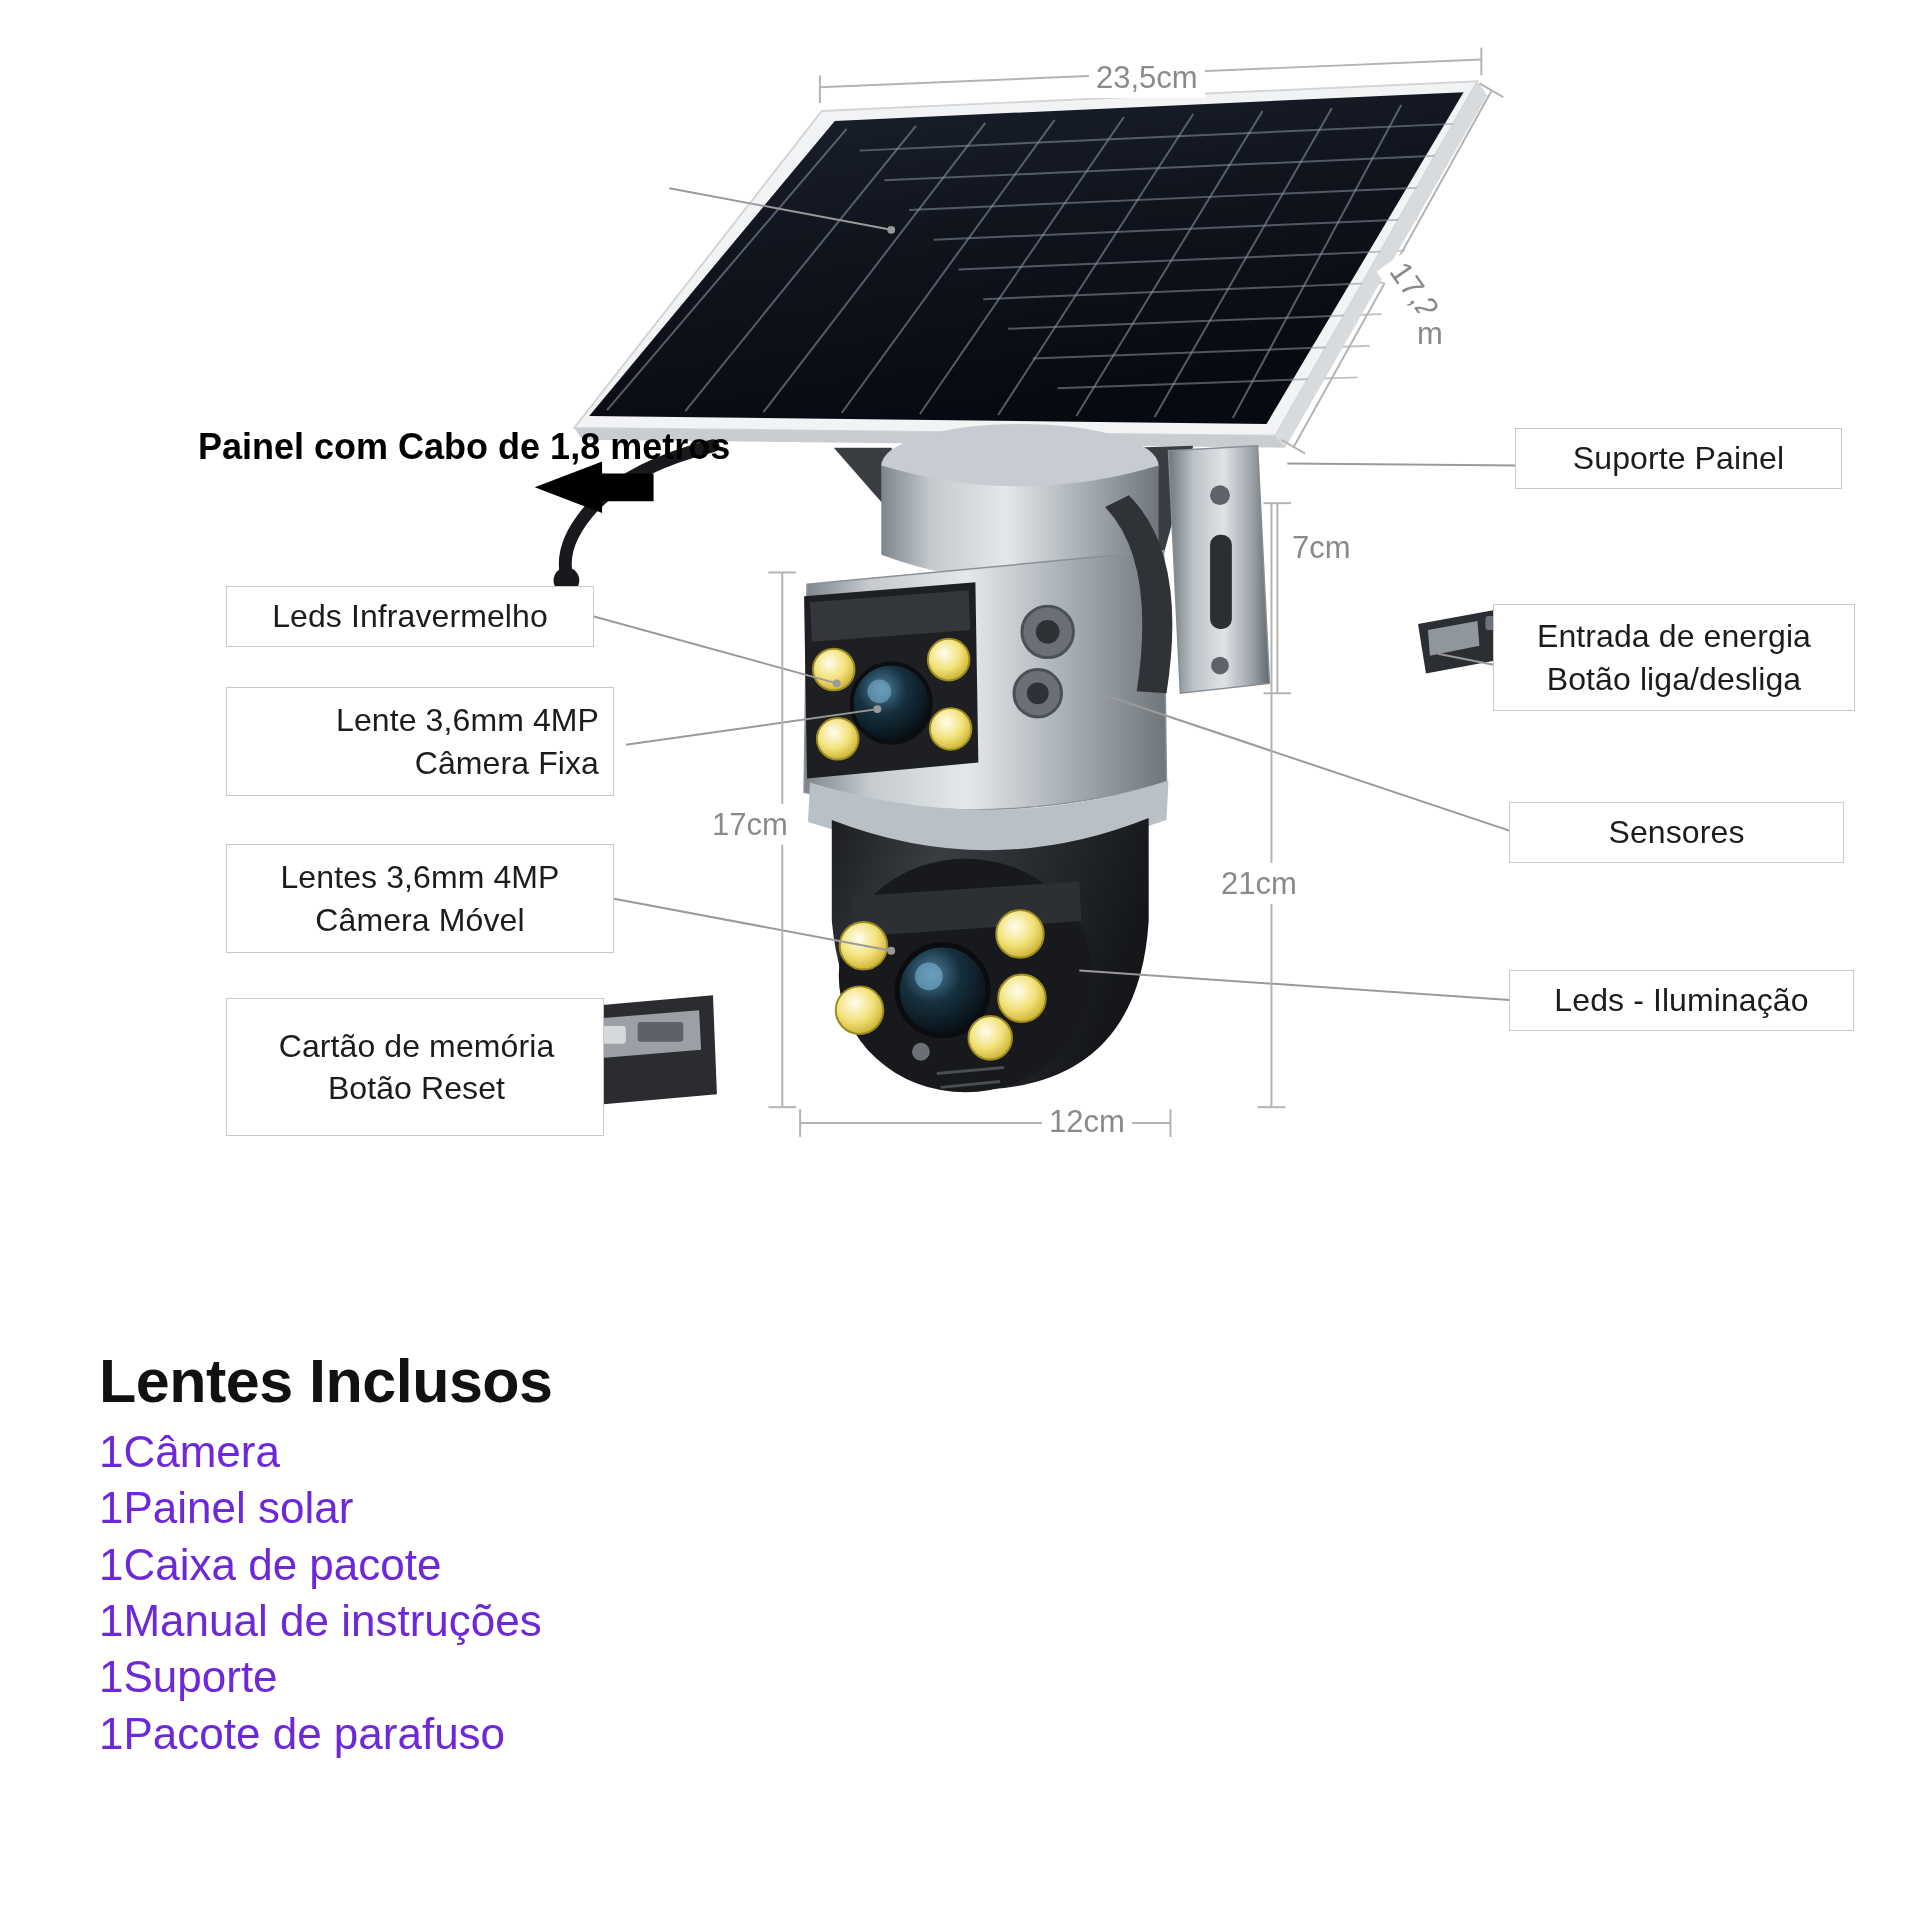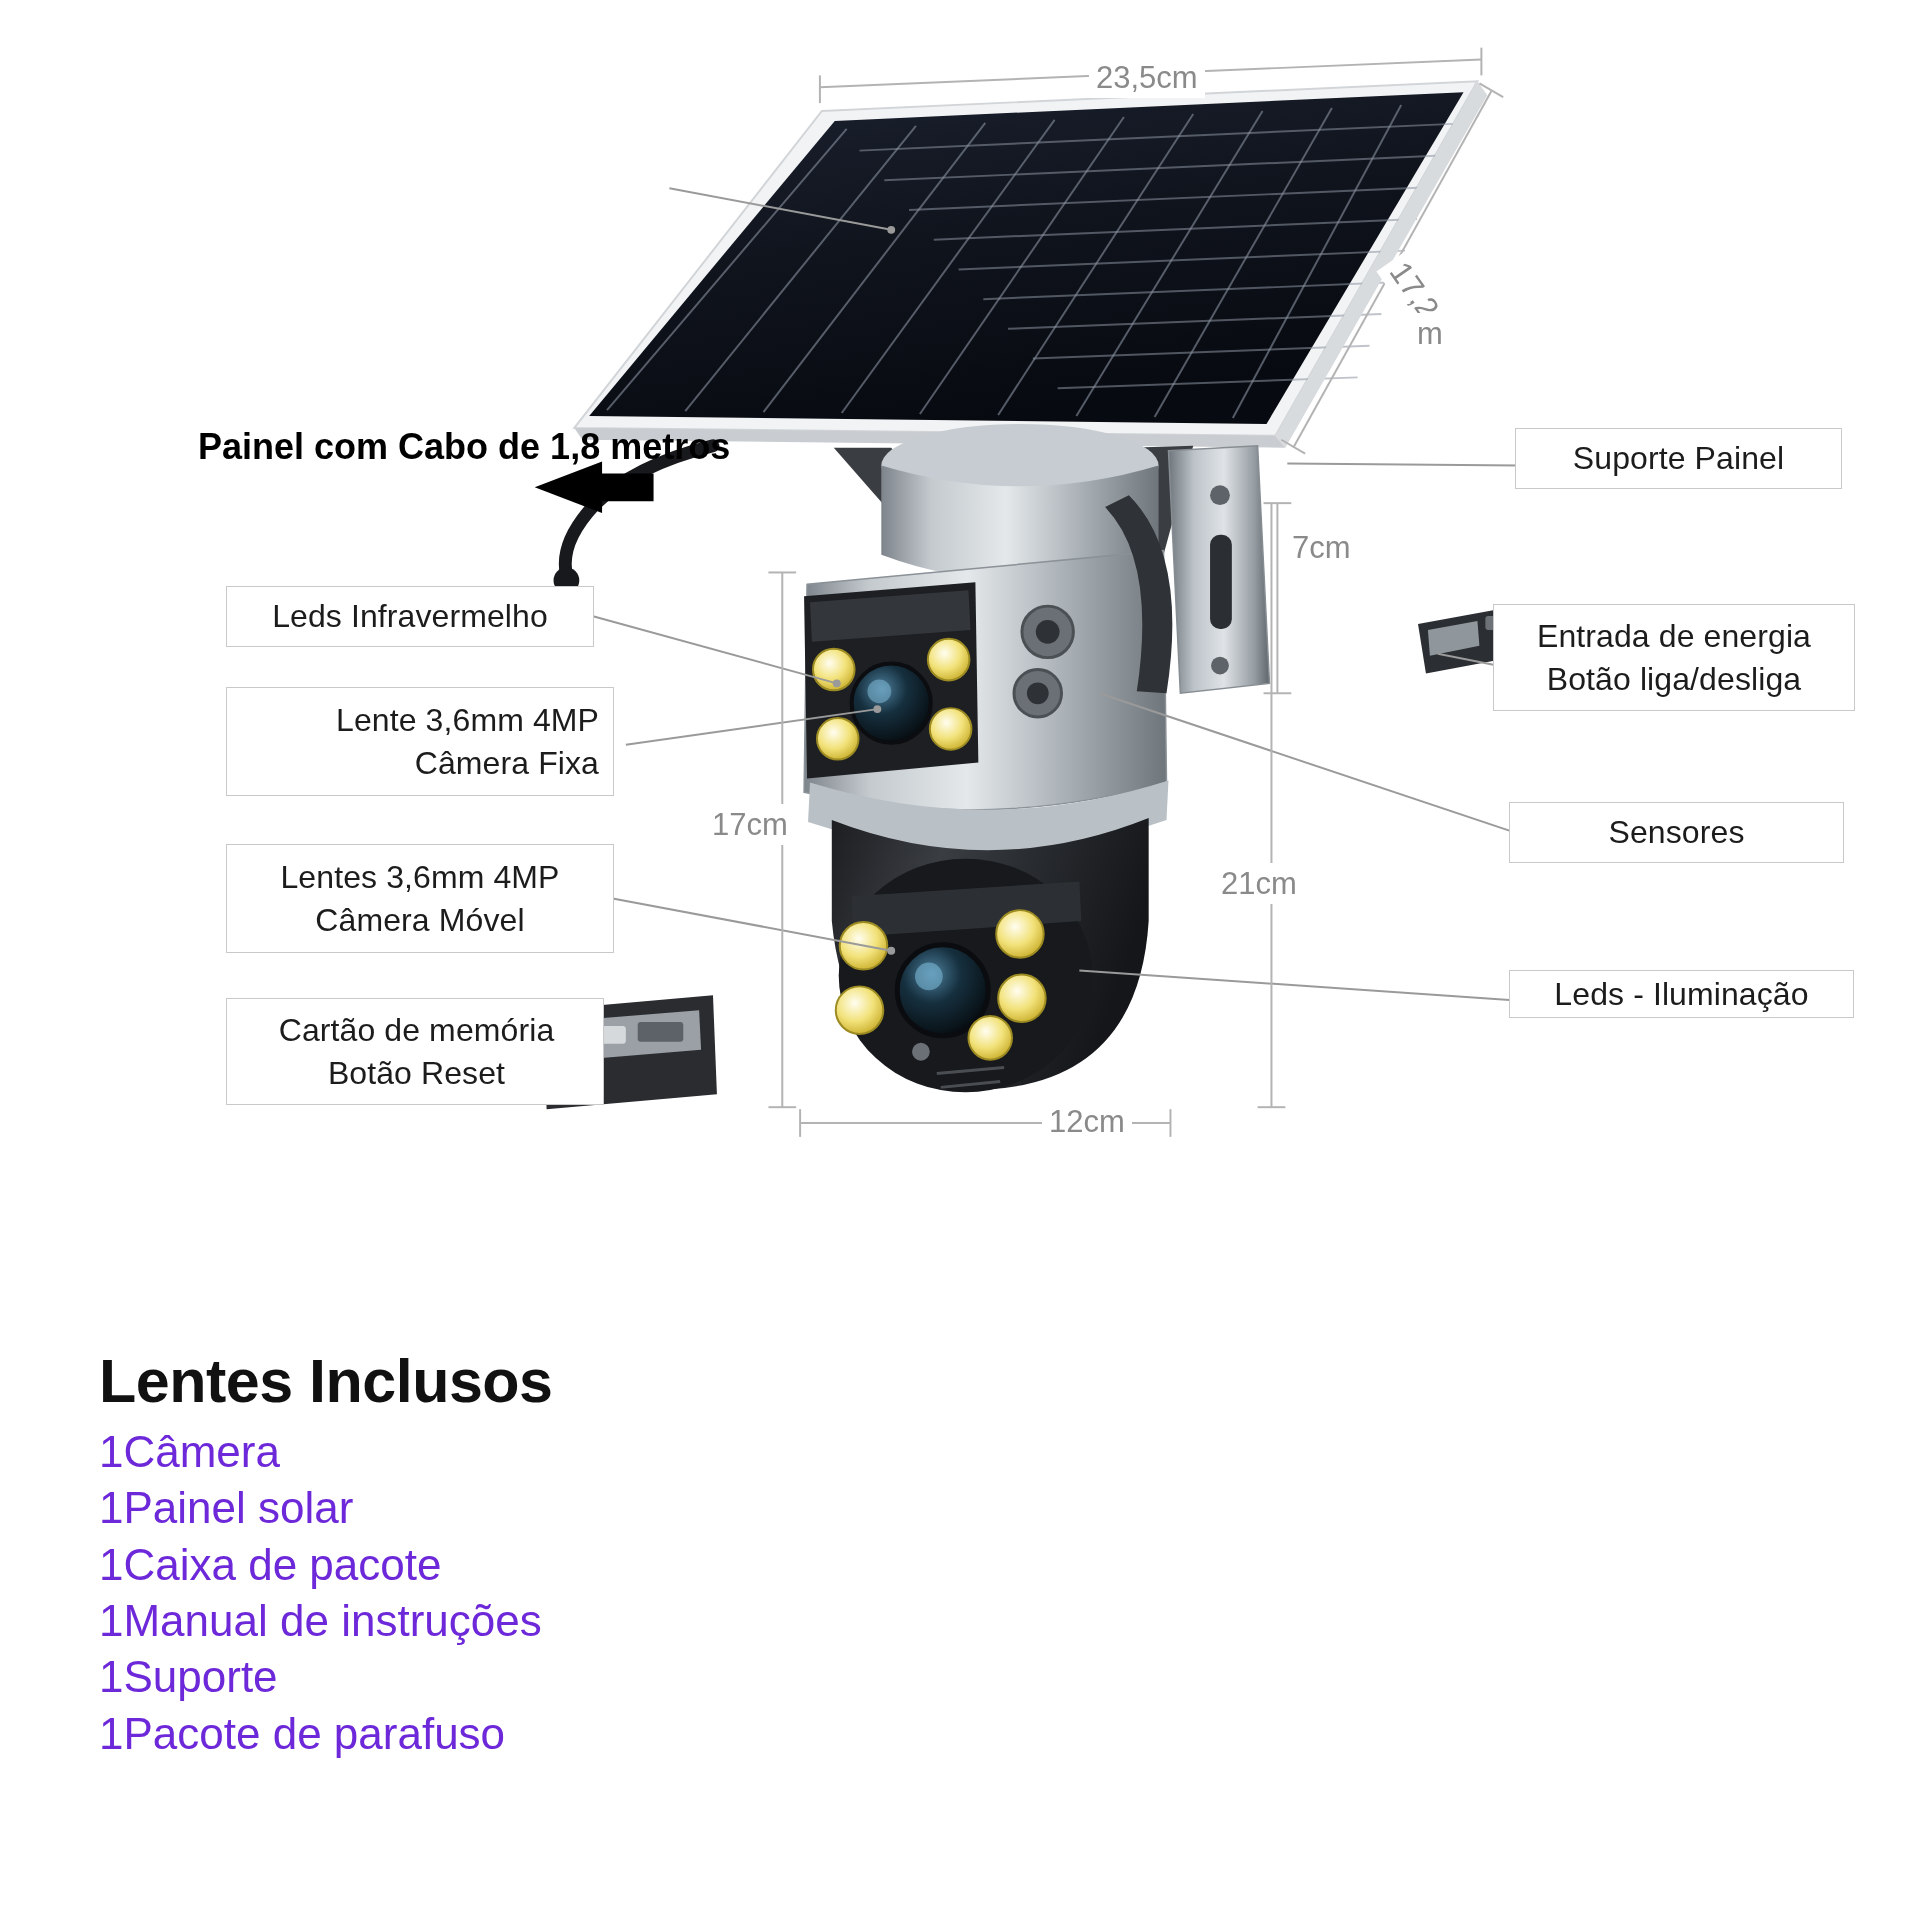--- a/index.html
+++ b/index.html
@@ -322,39 +322,39 @@
 
   <div class="callout" style="left:1509px; top:802px; width:335px; height:61px;">
     <span>Sensores</span>
   </div>
 
   <div class="callout" style="left:1493px; top:604px; width:362px; height:107px;">
     <span>Entrada de energia</span>
     <span>Botão liga/desliga</span>
   </div>
 
-  <div class="callout" style="left:1509px; top:970px; width:345px; height:48px;">
+  <div class="callout" style="left:1509px; top:970px; width:345px; height:61px;">
     <span>Leds - Iluminação</span>
   </div>
 
   <div class="callout" style="left:226px; top:586px; width:368px; height:61px;">
     <span>Leds Infravermelho</span>
   </div>
 
   <div class="callout" style="left:226px; top:687px; width:388px; height:109px;align-items:flex-end;">
     <span>Lente 3,6mm 4MP</span>
     <span>Câmera Fixa</span>
   </div>
 
   <div class="callout" style="left:226px; top:844px; width:388px; height:109px;">
     <span>Lentes 3,6mm 4MP</span>
     <span>Câmera Móvel</span>
   </div>
 
-  <div class="callout" style="left:226px; top:998px; width:378px; height:107px;padding-left:17px;">
+  <div class="callout" style="left:226px; top:998px; width:378px; height:138px;padding-left:17px;">
     <span>Cartão de memória</span>
     <span>Botão Reset</span>
   </div>
 
   <div class="boldnote" style="left:198px; top:424px;">
     <span>Painel com Cabo</span>
     <span>de 1,8 metros</span>
   </div>
 
   <div class="dim" style="left:1089px; top:57px;">23,5cm</div>

